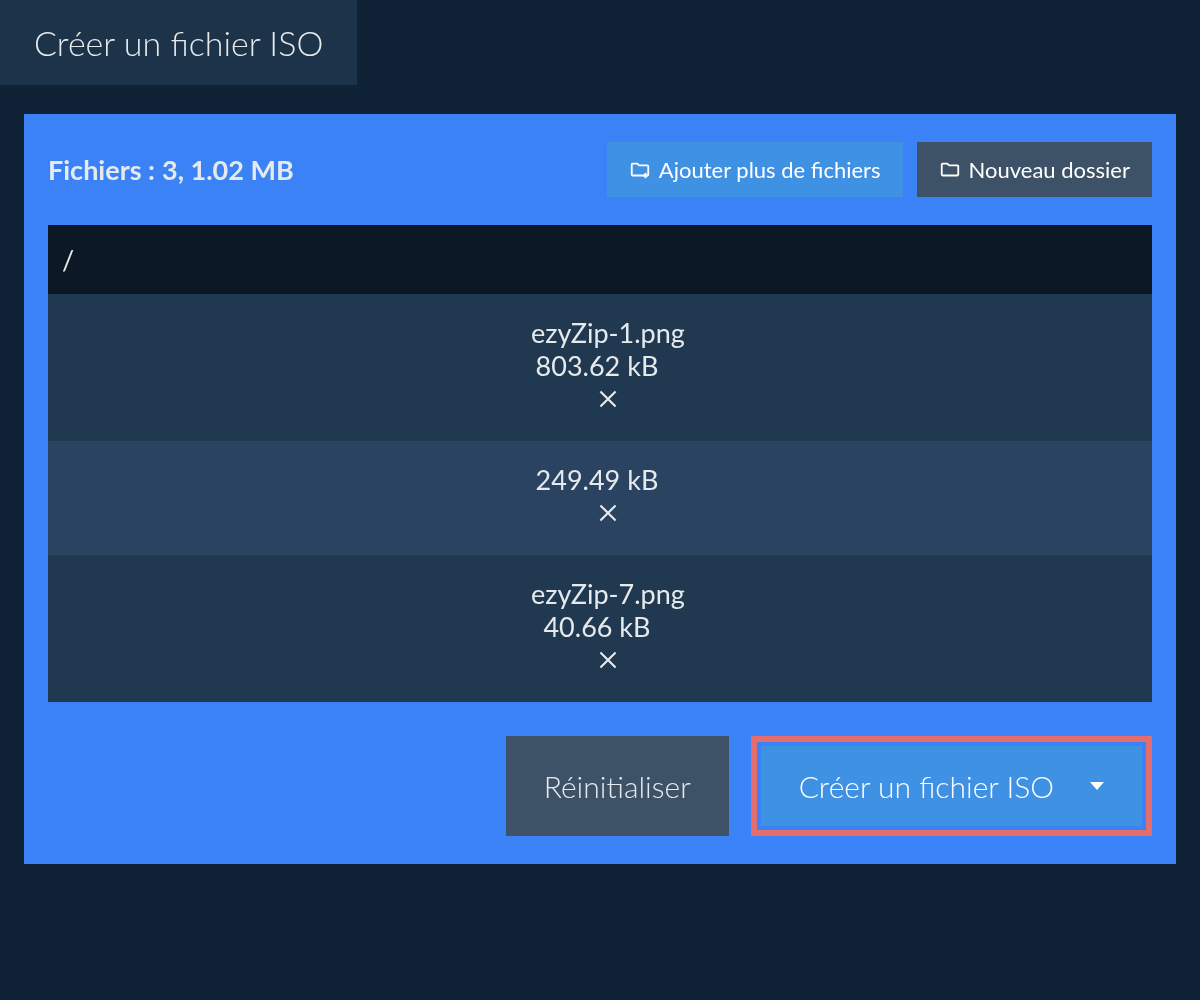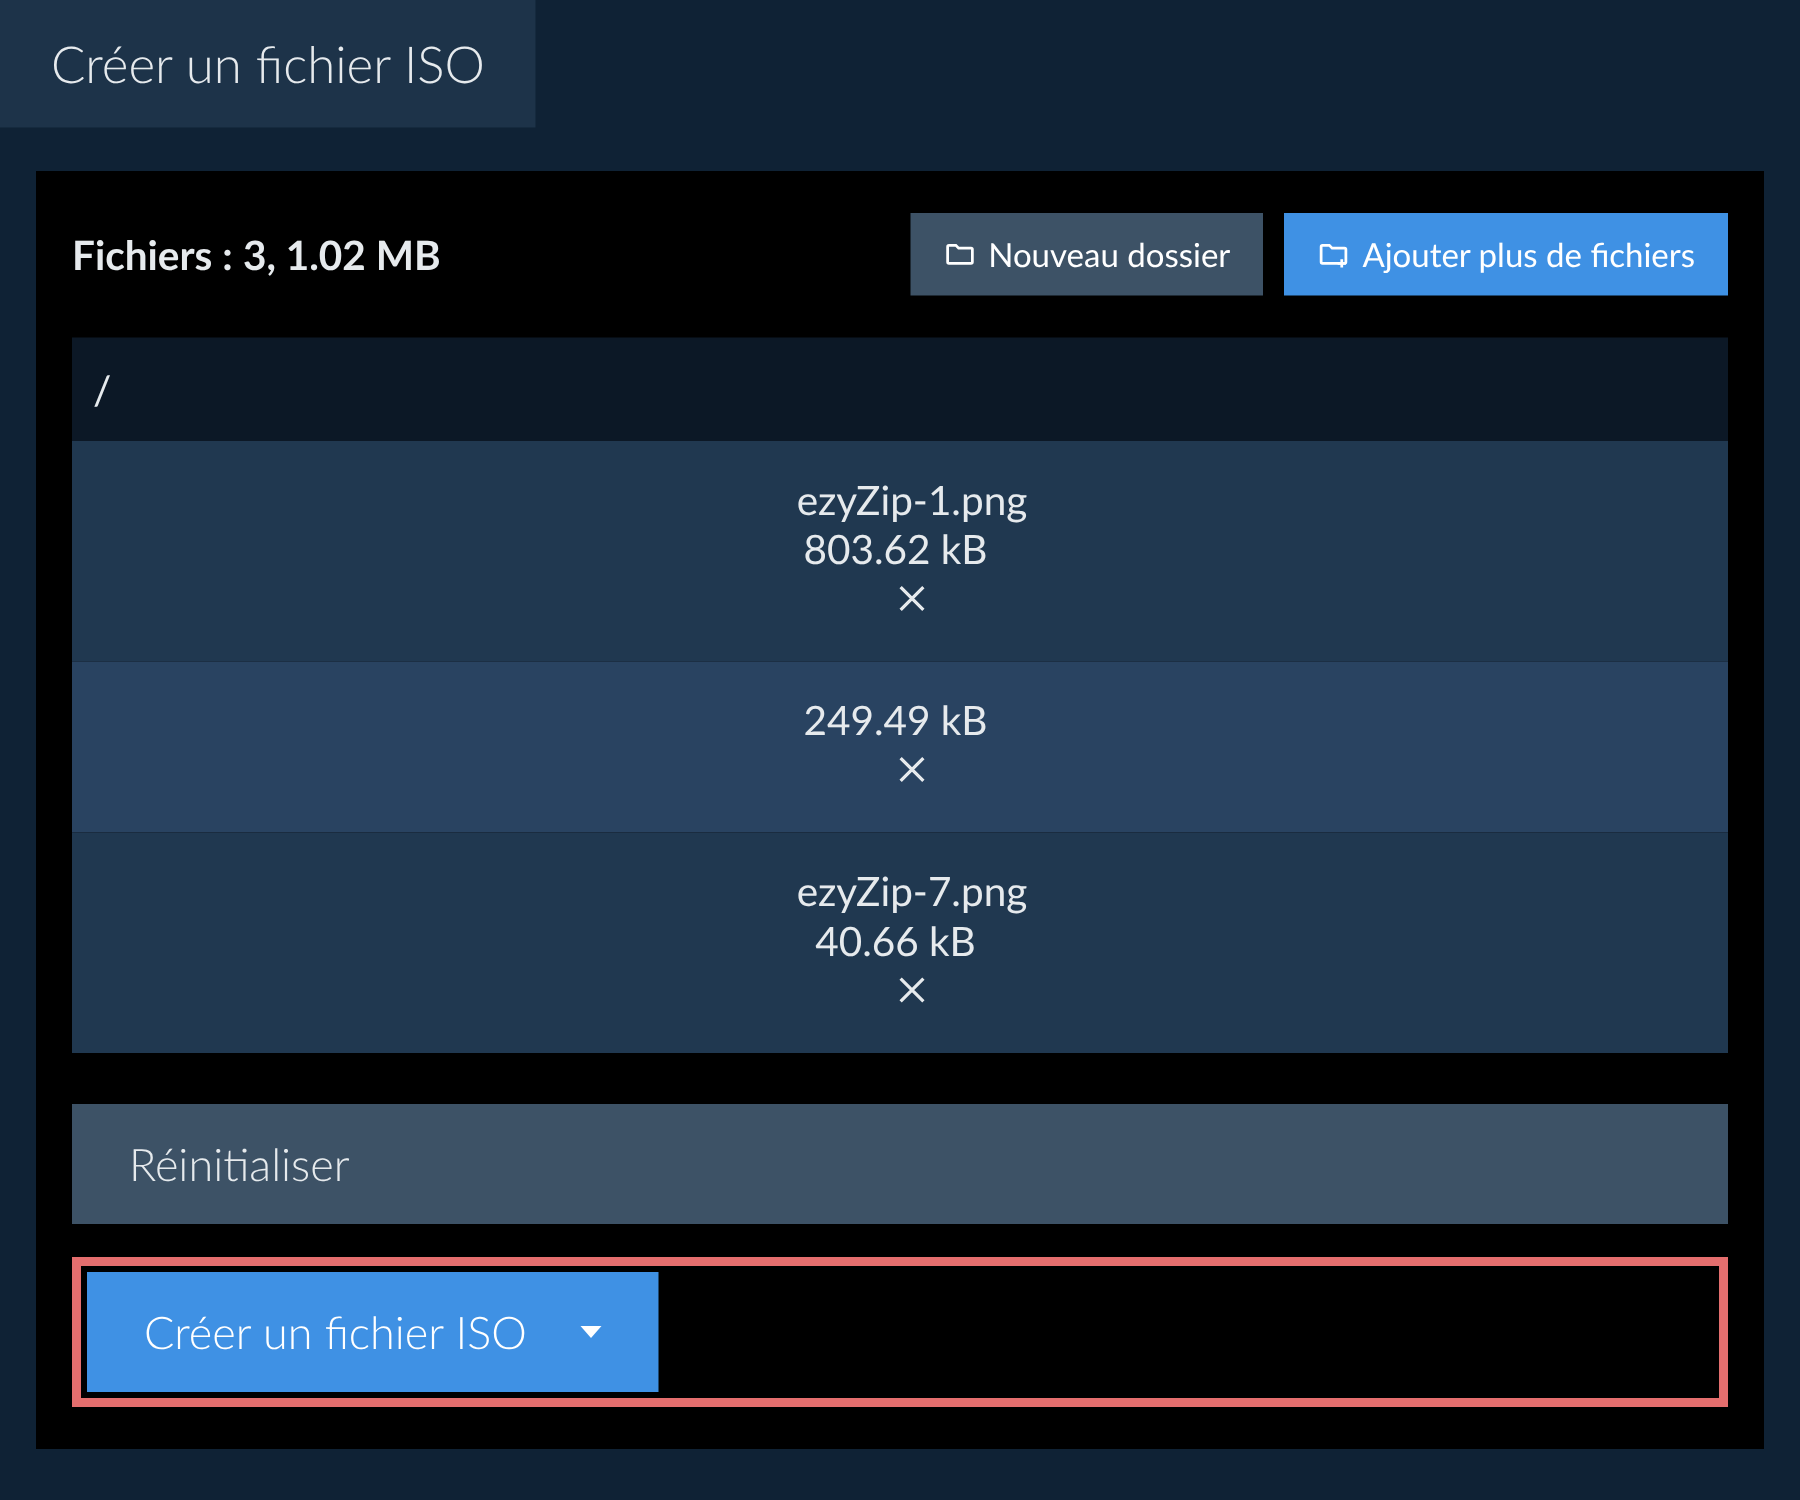--- a/index.html
+++ b/index.html
@@ -5,21 +5,21 @@
   * { box-sizing: border-box; margin: 0; padding: 0; }
   body {
     background: #0f2235;
     font-family: 'Segoe UI', 'Lato', -apple-system, sans-serif;
     width: 1200px;
     height: 1000px;
     overflow: hidden;
   }
   .panel {
     margin: 30px 24px 0 24px;
-    background: #000000;
+    background: #3b82f6;
   }
   .tab {
     display: inline-block;
     background: #1d3349;
     color: #e6eaed;
     font-size: 34px;
     font-weight: 300;
     padding: 22px 34px 22px 34px;
     margin-bottom: -1px;
     position: relative;
@@ -86,21 +86,20 @@
     padding: 4px;
     display: inline-flex;
   }
   .close-btn svg { width: 26px; height: 26px; stroke: #e6eaed; stroke-width: 2; }
   .footer {
     display: flex;
     justify-content: flex-end;
     gap: 22px;
     margin-top: 34px;
     align-items: stretch;
-    flex-direction: column;
   }
   .btn-large {
     font-size: 30px;
     padding: 22px 38px;
     border: none;
     cursor: pointer;
     color: #e6eaed;
     font-family: inherit;
     display: inline-flex;
     align-items: center;
@@ -135,36 +134,36 @@
 
 <div class="panel">
   <div class="body">
 
     <div class="topbar">
       <div class="files-summary">
         <span class="label">Fichiers :</span>
         <span class="label">3, 1.02 MB</span>
       </div>
       <div class="btn-row">
-        <button class="btn btn-secondary">
-          <span class="icon">
-            <svg viewBox="0 0 24 24" fill="none" stroke="#fff" stroke-width="2">
-              <path d="M3 6a1 1 0 0 1 1-1h5l2 2h9a1 1 0 0 1 1 1v9a1 1 0 0 1-1 1H4a1 1 0 0 1-1-1V6z"></path>
-            </svg>
-          </span>
-          <span>Nouveau dossier</span>
-        </button>
         <button class="btn btn-primary">
           <span class="icon">
             <svg viewBox="0 0 24 24" fill="none" stroke="#fff" stroke-width="2">
               <path d="M3 6a1 1 0 0 1 1-1h5l2 2h9a1 1 0 0 1 1 1v9a1 1 0 0 1-1 1H4a1 1 0 0 1-1-1V6z"></path>
               <path d="M18 15v6M15 18h6" stroke-width="2"></path>
             </svg>
           </span>
           <span>Ajouter plus de fichiers</span>
+        </button>
+        <button class="btn btn-secondary">
+          <span class="icon">
+            <svg viewBox="0 0 24 24" fill="none" stroke="#fff" stroke-width="2">
+              <path d="M3 6a1 1 0 0 1 1-1h5l2 2h9a1 1 0 0 1 1 1v9a1 1 0 0 1-1 1H4a1 1 0 0 1-1-1V6z"></path>
+            </svg>
+          </span>
+          <span>Nouveau dossier</span>
         </button>
       </div>
     </div>
 
     <div class="path-row">
       <span>/</span>
     </div>
 
     <div class="file-list">
       <div class="file-row">

